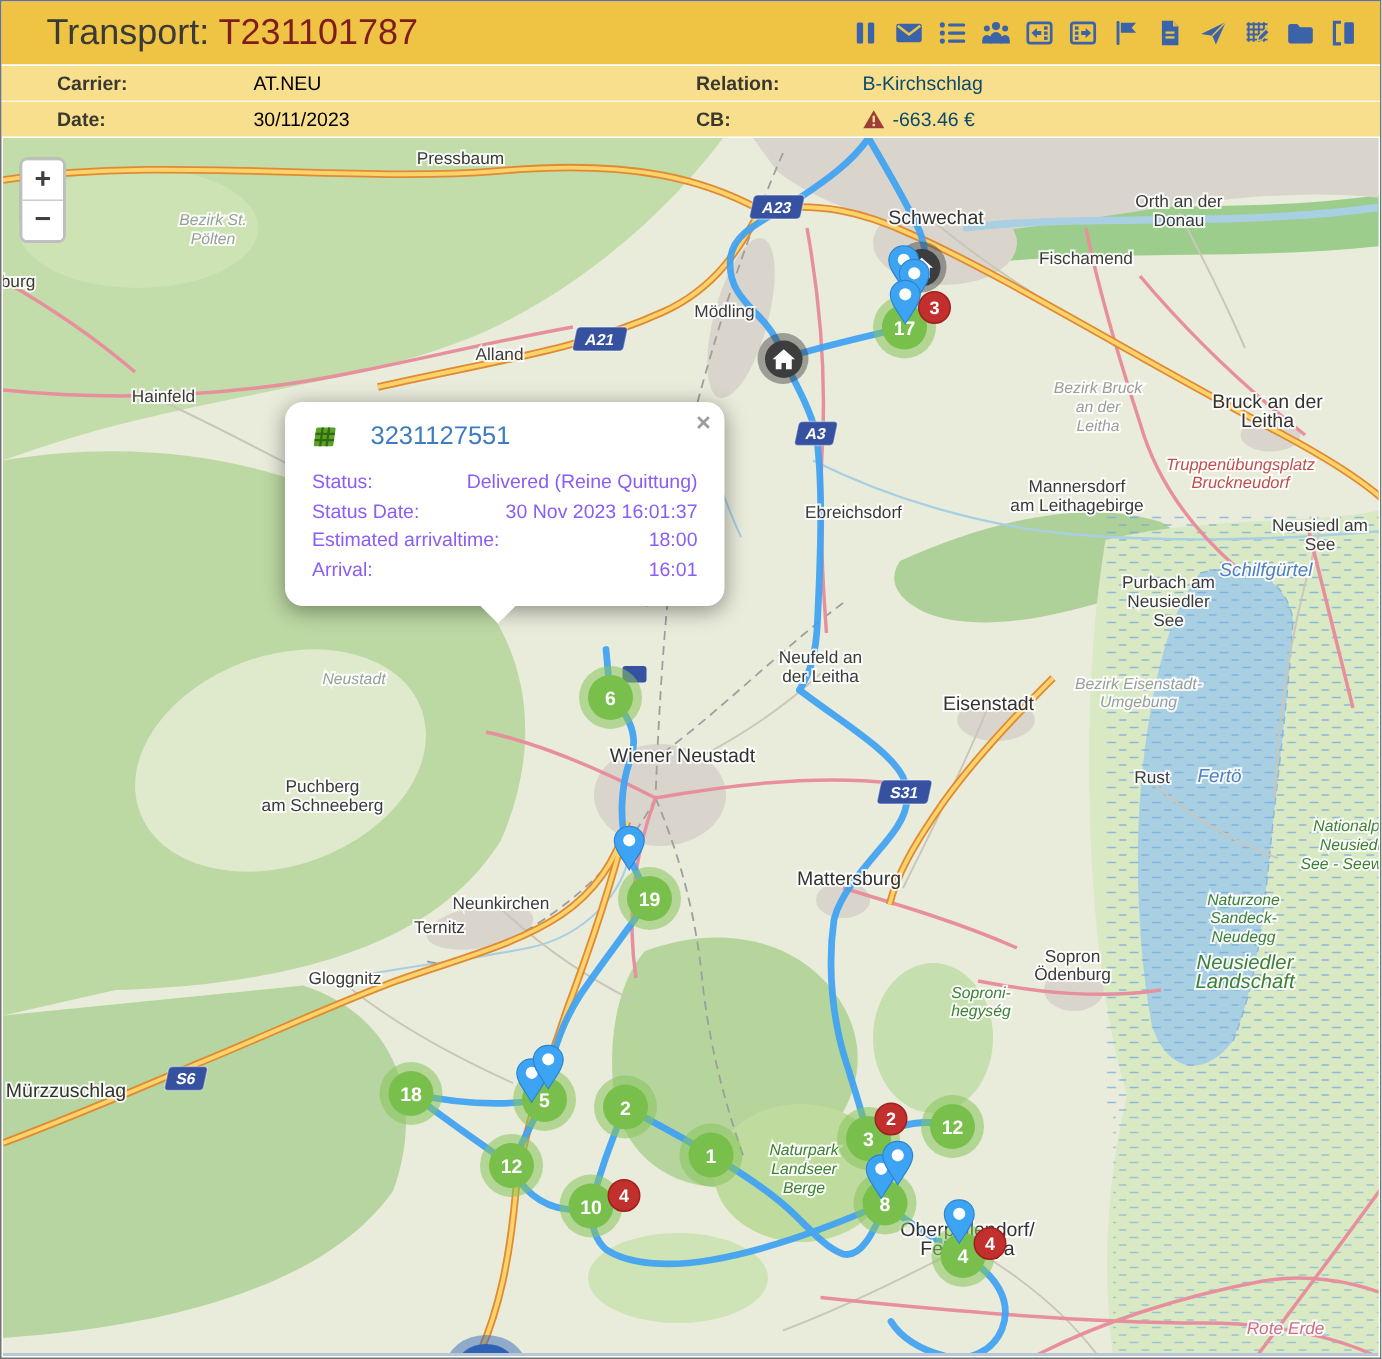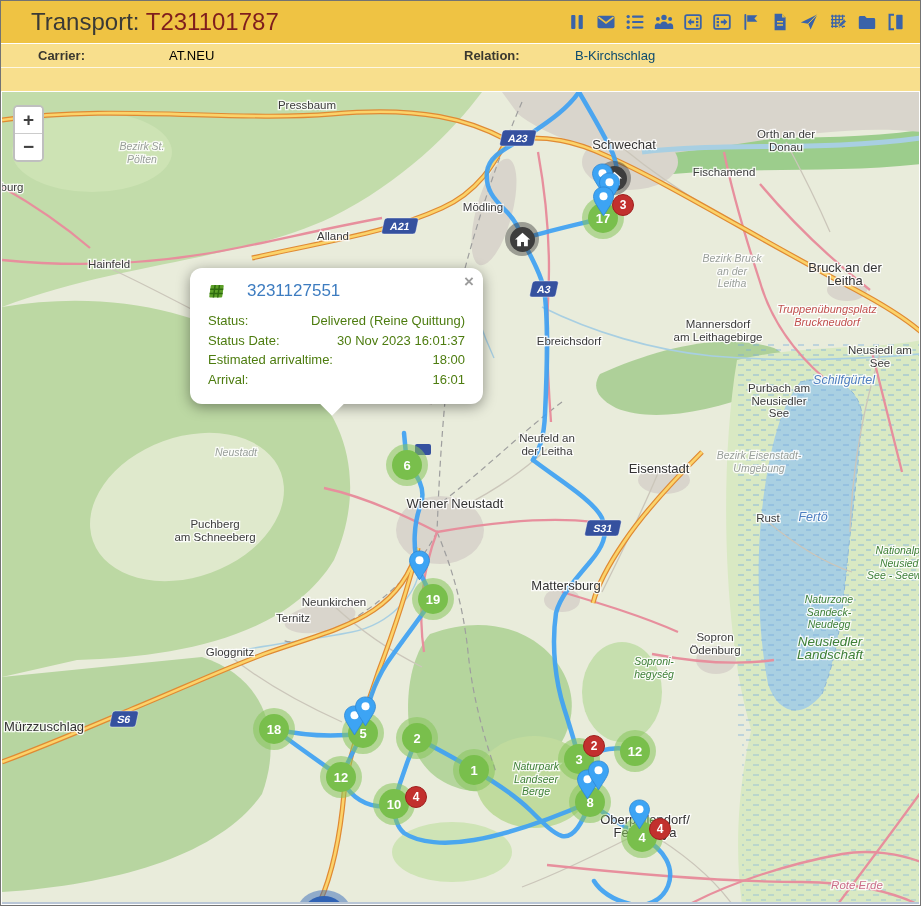--- a/index.html
+++ b/index.html
@@ -52,21 +52,21 @@
   .pin{position:absolute;z-index:30;cursor:pointer;}
   .badge{position:absolute;width:22px;height:22px;border-radius:50%;background:#c2302e;border:1px solid #9f201f;
     color:#fff;font-size:12px;font-weight:bold;display:flex;align-items:center;justify-content:center;z-index:32;box-sizing:border-box;}
   
   .popup{position:absolute;left:188px;top:176px;width:293px;background:#fff;border-radius:12px;
     box-shadow:0 3px 14px rgba(0,0,0,.4);padding:13px 18px 15px 18px;box-sizing:border-box;z-index:50;}
   .popup-tail{position:absolute;left:133px;bottom:-8px;width:18px;height:18px;background:#fff;transform:rotate(45deg);}
   .popup-close{position:absolute;top:5px;right:9px;color:#9c9c9c;font-size:17px;font-weight:bold;cursor:pointer;line-height:1;}
   .popup-head{display:flex;align-items:center;gap:22px;font-size:17px;color:#3d7cc0;margin-bottom:10px;}
   .popup-rows{display:flex;flex-direction:column;}
-  .prow{display:flex;justify-content:space-between;font-size:13px;color:#4d7c0f;line-height:1.5;}
+  .prow{display:flex;justify-content:space-between;font-size:13px;color:#8b5cf6;line-height:1.5;}
   .paddr{margin-top:13px;font-size:13px;color:#3c3c3c;line-height:1.5;}
 </style>
 </head>
 <body>
 
 <div class="window">
 
   <div class="topbar">
     <div class="title"><span>Transport: </span><span class="tid">T231101787</span></div>
     <div class="toolbar" id="toolbar">
@@ -159,20 +159,35 @@
         </span>
       </div>
   </div>
 
   <div class="infobar">
     <div class="inforow">
       <span class="flabel">Carrier:</span>
       <span class="fvalue">AT.NEU</span>
       <span class="flabel2">Relation:</span>
       <span class="fvalue2">B-Kirchschlag</span>
+    </div>
+    <div class="inforow">
+      <span class="flabel">Date:</span>
+      <span class="fvalue">30/11/2023</span>
+      <span class="flabel2">CB:</span>
+      <span class="fvalue2">
+          <span>
+            <svg width="15" height="13" viewBox="0 0 15 13" style="display:block">
+              <path d="M7.5,0.5 L14.5,12.5 H0.5 Z" fill="#9d3d37"></path>
+              <rect x="6.7" y="4" width="1.6" height="4.6" rx="0.8" fill="#f8df8d"></rect>
+              <circle cx="7.5" cy="10.4" r="0.95" fill="#f8df8d"></circle>
+            </svg>
+          </span>
+          <span>-663.46 €</span>
+        </span>
     </div>
   </div>
 
   <div class="map" id="map">
     <svg class="base" width="919" height="812" viewBox="0 0 919 812">
       <defs>
         <pattern id="marsh" width="15" height="10" patternUnits="userSpaceOnUse">
           <path d="M1,3 h6 M9,8 h5" stroke="#74a9dd" stroke-width="1.1" fill="none"></path>
         </pattern>
       </defs>

